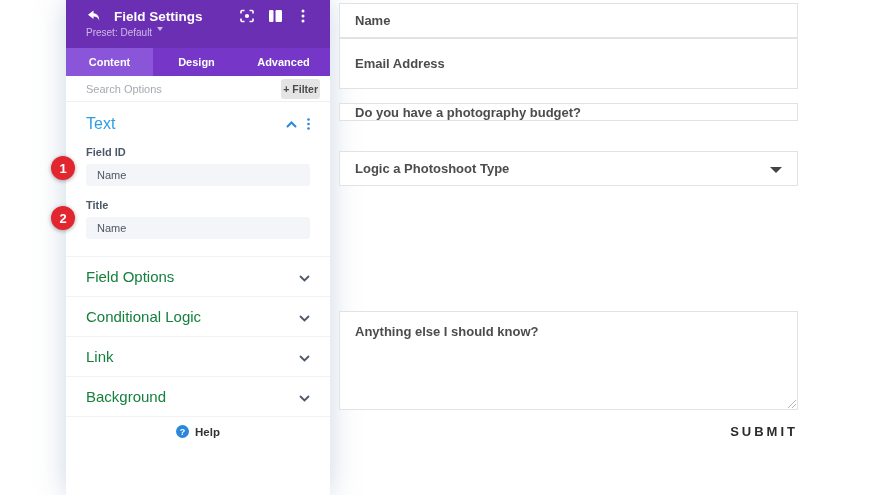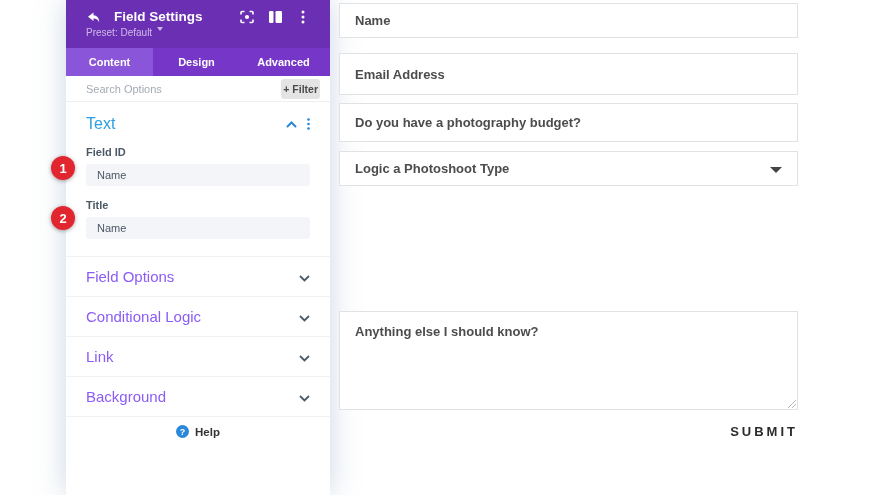--- a/index.html
+++ b/index.html
@@ -13,21 +13,21 @@
 
   
   .panel {
     position:absolute; left:66px; top:0;
     width:264px; height:495px;
     background:#fff;
     box-shadow:0 0 28px rgba(110,140,180,.35);
     display:flex; flex-direction:column;
   }
   .panel-header { background:#6a2fb3; height:48px; padding:9px 20px 0 20px; flex:none; }
-  .hrow1 { display:flex; align-items:flex-end; }
+  .hrow1 { display:flex; align-items:flex-start; }
   .hrow1 .back { width:15px; height:13px; cursor:pointer; }
   .hrow1 .ptitle { color:#fff; font-size:13.5px; font-weight:700; margin-left:13px; flex:1; }
   .hicons { display:flex; align-items:center; gap:14px; }
   .hicons .hicon { width:14px; height:14px; display:flex; align-items:center; justify-content:center; cursor:pointer; }
   .hrow2 { margin-top:3px; font-size:10px; color:rgba(255,255,255,.66); display:flex; align-items:flex-start; cursor:pointer; }
   .caret-down-sm { width:0; height:0; border-left:3px solid transparent; border-right:3px solid transparent; border-top:4px solid rgba(255,255,255,.66); margin-left:5px; }
 
   .tabbar { display:flex; background:#7636c8; height:28px; flex:none; }
   .tab { width:87px; line-height:28px; text-align:center; color:#fff; font-size:11px; font-weight:700; cursor:pointer; }
   .tab.active { background:#8a55d8; }
@@ -40,38 +40,38 @@
   .sec-open { padding:13px 20px 17px 20px; }
   .sec-head { display:flex; align-items:center; margin-bottom:13px; }
   .sec-title { flex:1; color:#2b9fe2; font-size:16px; font-weight:400; }
   .sec-head .icn { display:flex; align-items:center; justify-content:center; cursor:pointer; }
   .blue-dots { color:#2b87da; font-size:12px; font-weight:700; letter-spacing:0; margin-left:10px; line-height:10px; }
   .fgroup { margin-top:13px; }
   .fgroup label { display:block; font-size:11px; font-weight:700; color:#4c5866; margin-bottom:6px; }
   .mini-input { width:100%; height:22px; background:#f3f5f8; border:none; border-radius:3px; padding:0 11px; font-size:11px; color:#4c5866; font-family:inherit; outline:none; }
 
   .acc-row { height:40px; border-top:1px solid #f0f2f5; display:flex; align-items:center; padding:0 20px; cursor:pointer; }
-  .acc-title { flex:1; font-size:15px; color:#8b5cf6; font-weight:400; }
+  .acc-title { flex:1; font-size:15px; color:#15803d; font-weight:400; }
 
   .help-row { border-top:1px solid #f0f2f5; height:30px; display:flex; align-items:center; justify-content:center; gap:6px; cursor:pointer; }
   .help-circle { width:13px; height:13px; border-radius:50%; background:#2b87da; color:#fff; font-size:9px; font-weight:700; display:flex; align-items:center; justify-content:center; }
   .help-label { font-size:11.5px; font-weight:700; color:#333; }
 
   
   .marker { position:absolute; width:24px; height:24px; border-radius:50%; background:#e2262f; color:#fff; font-size:13px; font-weight:700; display:flex; align-items:center; justify-content:center; box-shadow:0 1px 4px rgba(0,0,0,.35); z-index:5; }
   .marker.m1 { left:51px; top:156px; }
   .marker.m2 { left:51px; top:206px; }
 
   
   .form { position:absolute; left:339px; top:0; width:459px; height:495px; }
   .ffield { position:absolute; left:0; width:100%; background:#fff; border:1px solid #e2e2e2; font-size:13px; font-weight:600; color:#4c4c4c; }
   .frow { display:flex; align-items:center; padding:0 15px; }
   .f-name   { top:3px;   height:35px; }
-  .f-email  { top:53px;  height:42px; }
-  .f-budget { top:103px; height:39px; }
+  .f-email  { top:38px;  height:51px; }
+  .f-budget { top:103px; height:18px; }
   .f-select { top:151px; height:35px; }
   .f-vision { top:199px; height:98px; }
   .f-notes  { top:311px; height:99px; }
   .farea { padding:12px 15px 0 15px; }
   .sel-caret { position:absolute; right:15px; top:15px; width:0; height:0; border-left:6px solid transparent; border-right:6px solid transparent; border-top:6px solid #444; }
   .resize-handle { position:absolute; right:1px; bottom:1px; width:10px; height:10px; background:repeating-linear-gradient(135deg, transparent 0 2px, #b8b8b8 2px 3px); clip-path:polygon(100% 0, 100% 100%, 0 100%); cursor:nwse-resize; }
 
   .submit { position:absolute; top:424px; right:0; width:auto; text-align:center; cursor:pointer; }
   .submit-label { font-size:13px; font-weight:700; letter-spacing:3px; color:#2b2b2b; display:block; }
   .submit-line { height:2px; background:#2b2b2b; margin-top:7px; }

